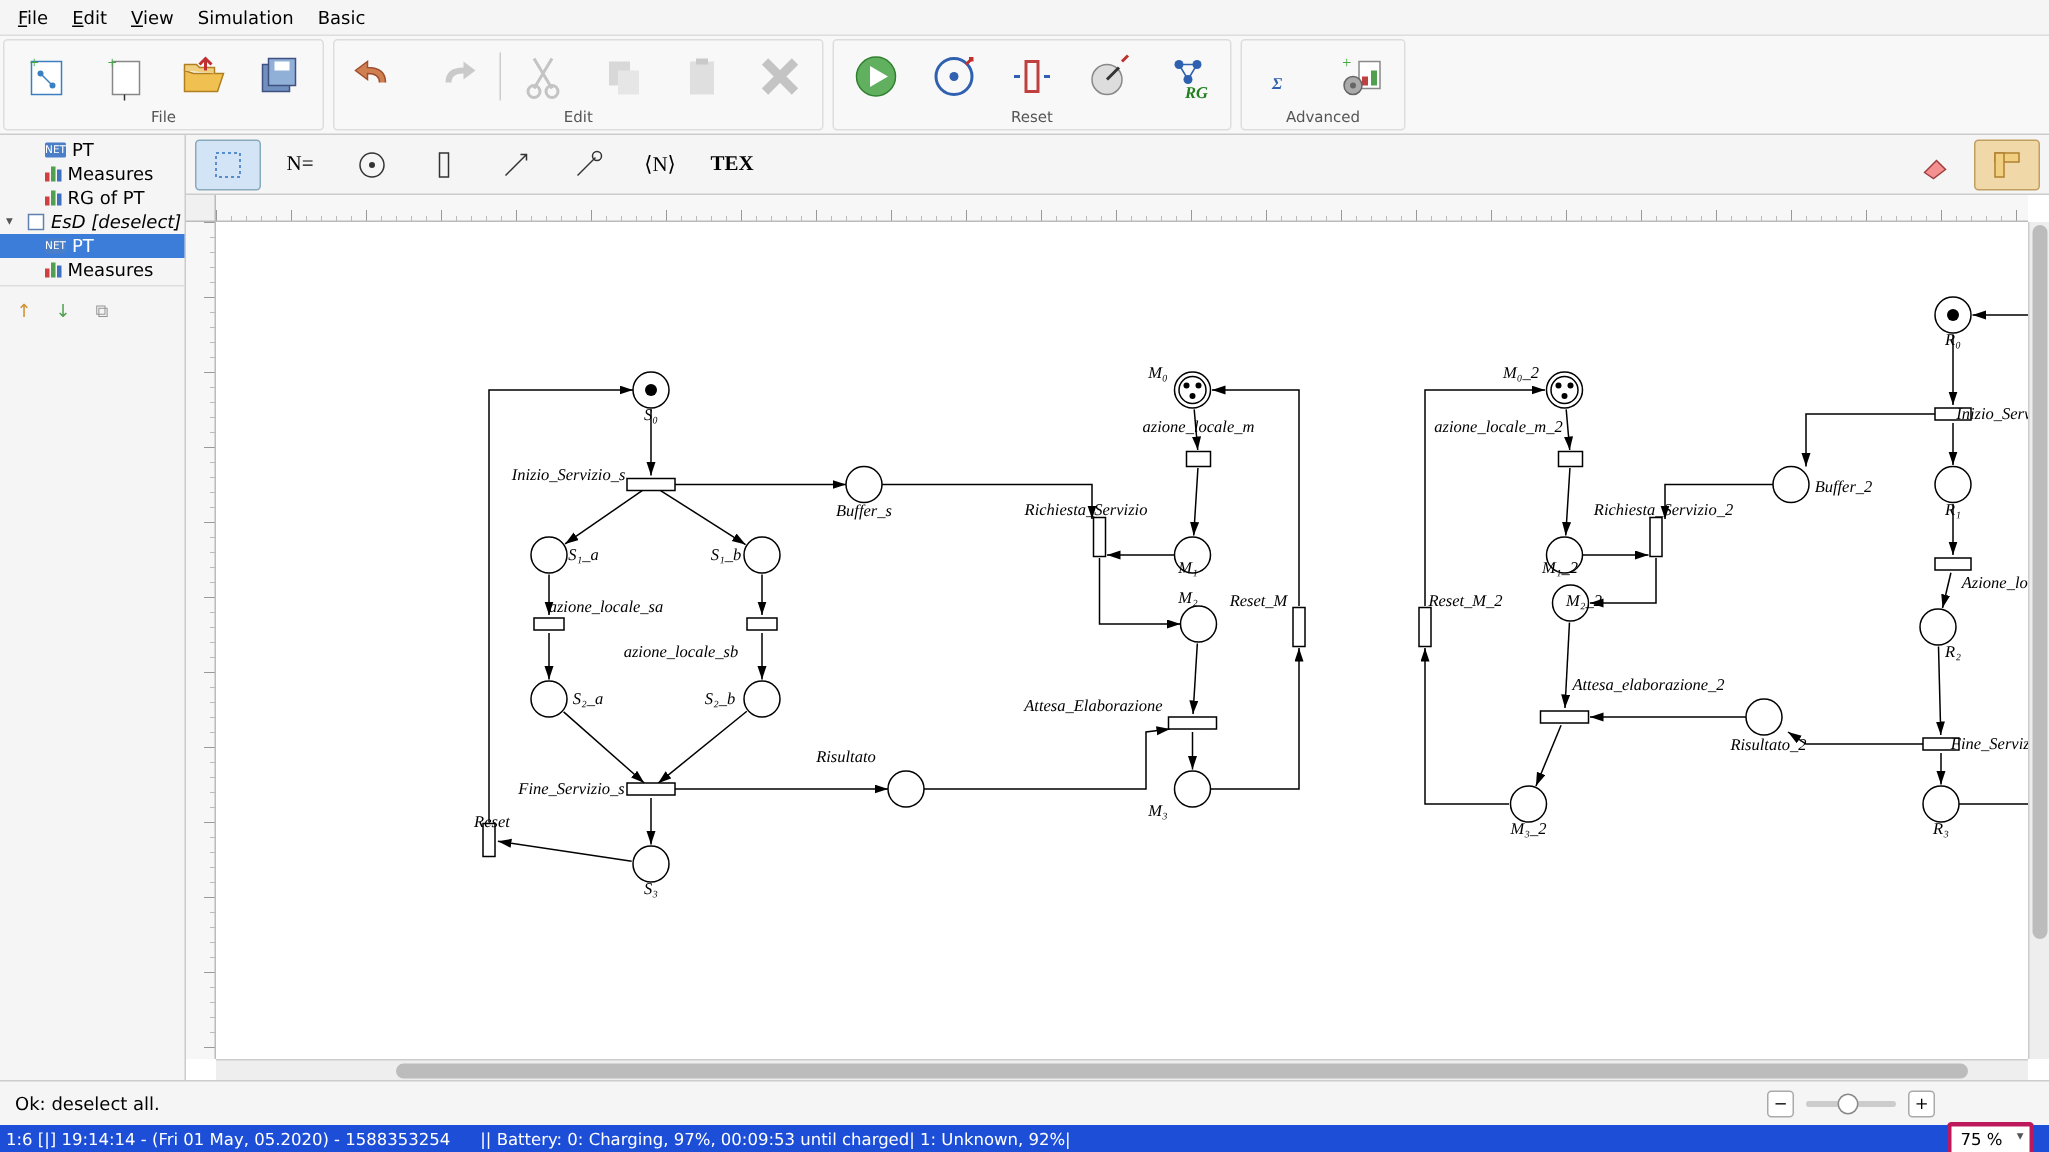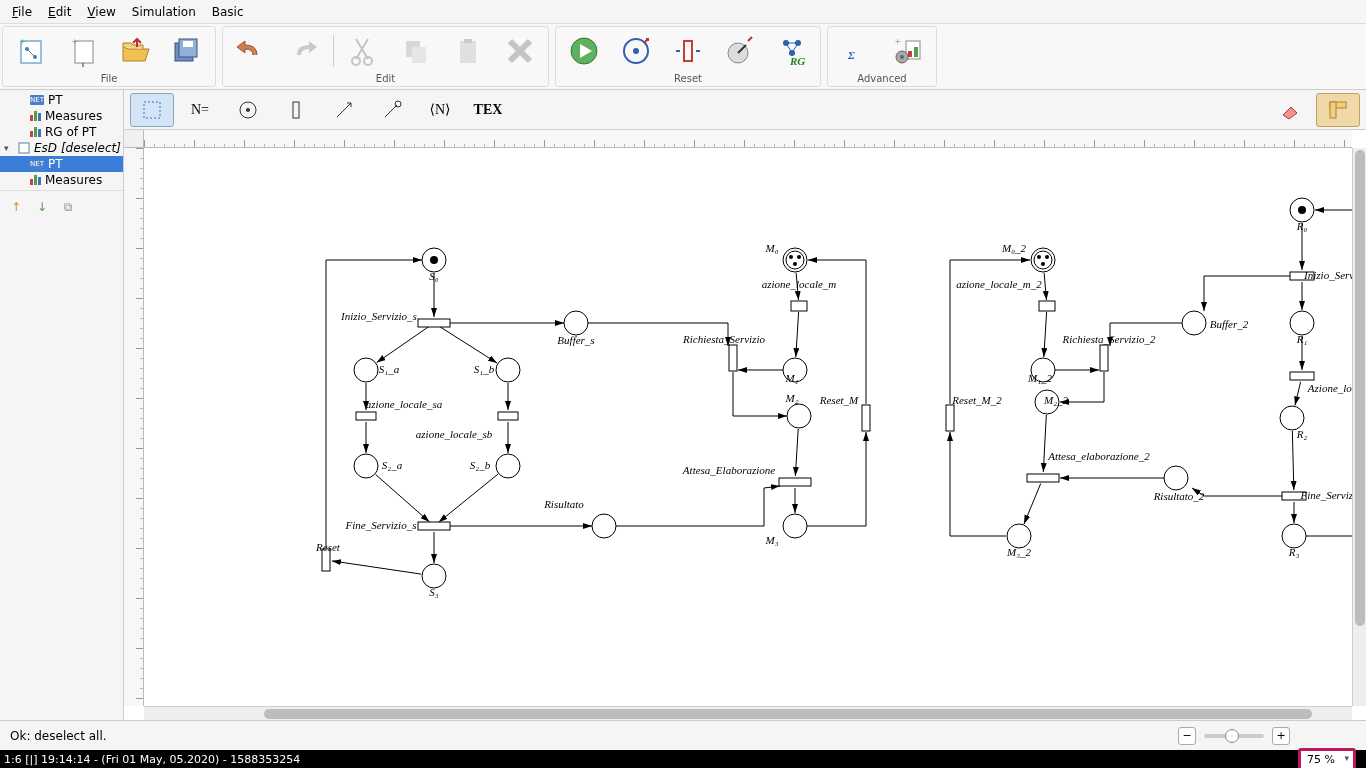--- a/index.html
+++ b/index.html
@@ -38,21 +38,21 @@
 .scroll-v { position: absolute; top: 18px; bottom: 14px; right: 0; width: 14px; background: #eee; border-left: 1px solid #ccc; }
 .scroll-v .thumb { position: absolute; top: 2px; bottom: 80px; left: 2px; width: 10px; background: #bcbcbc; border-radius: 5px; }
 .statusbar { height: 30px; background: #f5f5f5; border-top: 1px solid #ccc; display: flex; align-items: center; padding: 0 10px; font-size: 12px; }
 .statusbar .msg { flex: 1; }
 .zoom-ctrl { display: flex; align-items: center; gap: 8px; }
 .zoom-btn { width: 18px; height: 18px; border: 1px solid #aaa; border-radius: 3px; display: flex; align-items: center; justify-content: center; font-size: 11px; cursor: pointer; background: #fff; }
 .zoom-slider { width: 60px; height: 4px; background: #ccc; border-radius: 2px; position: relative; }
 .zoom-slider .knob { position: absolute; left: 35%; top: -5px; width: 14px; height: 14px; background: #fff; border: 1px solid #888; border-radius: 50%; }
 .zoom-select { border: 3px solid #be185d; border-radius: 3px; padding: 2px 18px 2px 6px; font-size: 11px; position: relative; background: #fff; margin-top: 48px; }
 .zoom-select::after { content: "▾"; position: absolute; right: 4px; top: 2px; font-size: 9px; color: #555; }
-.taskbar { height: 18px; background: #000000; color: #fff; font-family: monospace; font-size: 11px; display: flex; align-items: center; padding: 0 4px; gap: 20px; white-space: nowrap; overflow: hidden; }
+.taskbar { height: 18px; background: #1d4ed8; color: #fff; font-family: monospace; font-size: 11px; display: flex; align-items: center; padding: 0 4px; gap: 20px; white-space: nowrap; overflow: hidden; }
 svg text { font-family: "Times New Roman", serif; font-style: italic; font-size: 11px; }
 .net-icon { display: inline-block; width: 14px; height: 10px; background: #4a7ec8; color: #fff; font-size: 7px; font-weight: normal; text-align: center; line-height: 10px; border-radius: 1px; font-style: normal; }
 .bars-icon { display: inline-flex; gap: 1px; align-items: flex-end; }
 .bars-icon span { width: 3px; }
 .bars-icon span:nth-child(1){ height: 6px; background:#d04040;} .bars-icon span:nth-child(2){height:10px;background:#50a050;} .bars-icon span:nth-child(3){height:8px;background:#4070c0;}
 </style>
 </head>
 <body>
 
 <div class="menubar">
@@ -458,13 +458,14 @@
     <div class="zoom-slider">
         <div class="knob"></div>
       </div>
     <div class="zoom-btn">+</div>
     <div class="zoom-select">75 %</div>
   </div>
 </div>
 
 <div class="taskbar">
   <span>1:6 [|]   19:14:14 - (Fri 01 May, 05.2020) - 1588353254</span>
+  <span>||  Battery: 0: Charging, 97%, 00:09:53 until charged| 1: Unknown, 92%|</span>
 </div>
 
 </body></html>

